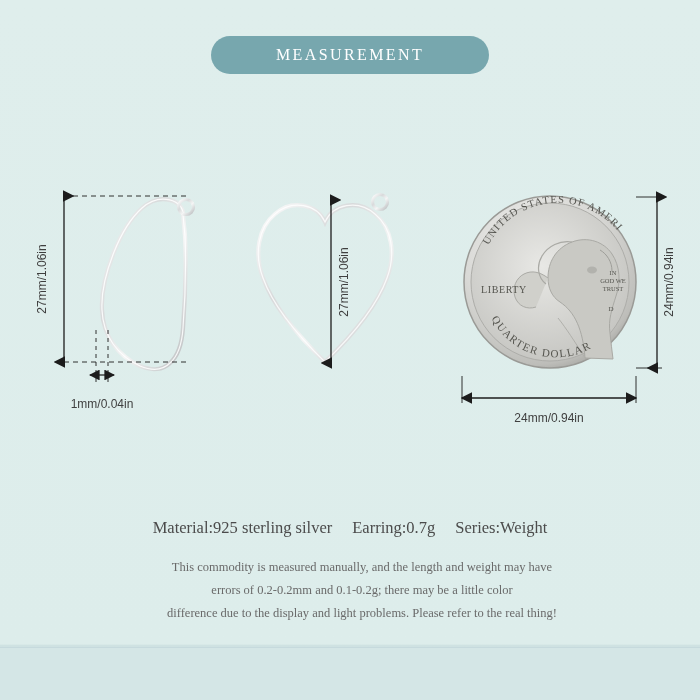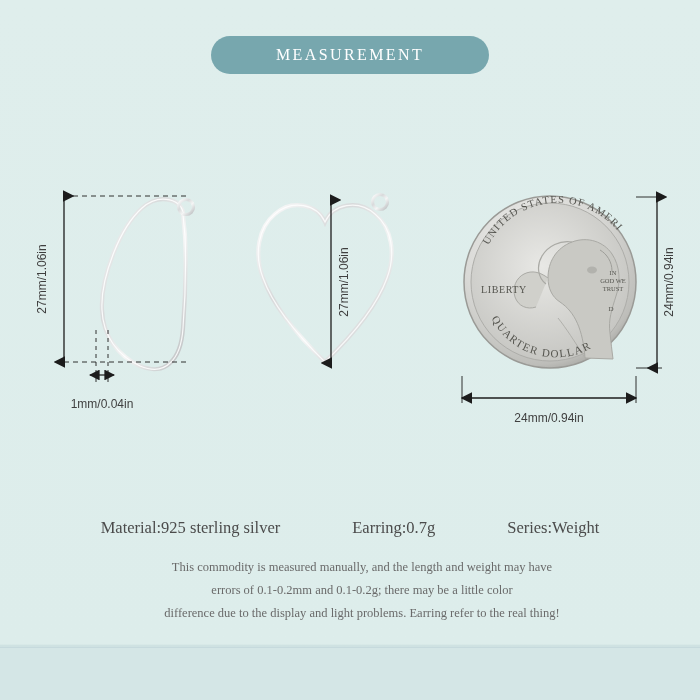--- a/index.html
+++ b/index.html
@@ -56,21 +56,21 @@
   }
   .svgwrap { position: absolute; left: 0; top: 0; }
 
   
   .specs {
     position: absolute;
     left: 0; right: 0;
     top: 518px;
     display: flex;
     justify-content: center;
-    gap: 72px;
+    gap: 20px;
     color: #4b4b4b;
     font-size: 16.5px;
     font-family: "Liberation Serif", serif;
   }
   .specs div { white-space: nowrap; }
 
   .note {
     position: absolute;
     left: 0; right: 0;
     top: 556px;
@@ -226,18 +226,18 @@
   </div>
 
   <div class="specs">
     <div>Material:925 sterling silver</div>
     <div>Earring:0.7g</div>
     <div>Series:Weight</div>
   </div>
 
   <div class="note">
     <div>This commodity is measured manually, and the length and weight may have</div>
-    <div>errors of 0.1-0.2mm and 0.1-0.2g; there may be a little color</div>
-    <div>difference due to the display and light problems. Earring refer to the real thing!</div>
+    <div>errors of 0.2-0.2mm and 0.1-0.2g; there may be a little color</div>
+    <div>difference due to the display and light problems. Please refer to the real thing!</div>
   </div>
 
   <div class="bottom-band"></div>
 </div>
 
 </body></html>

